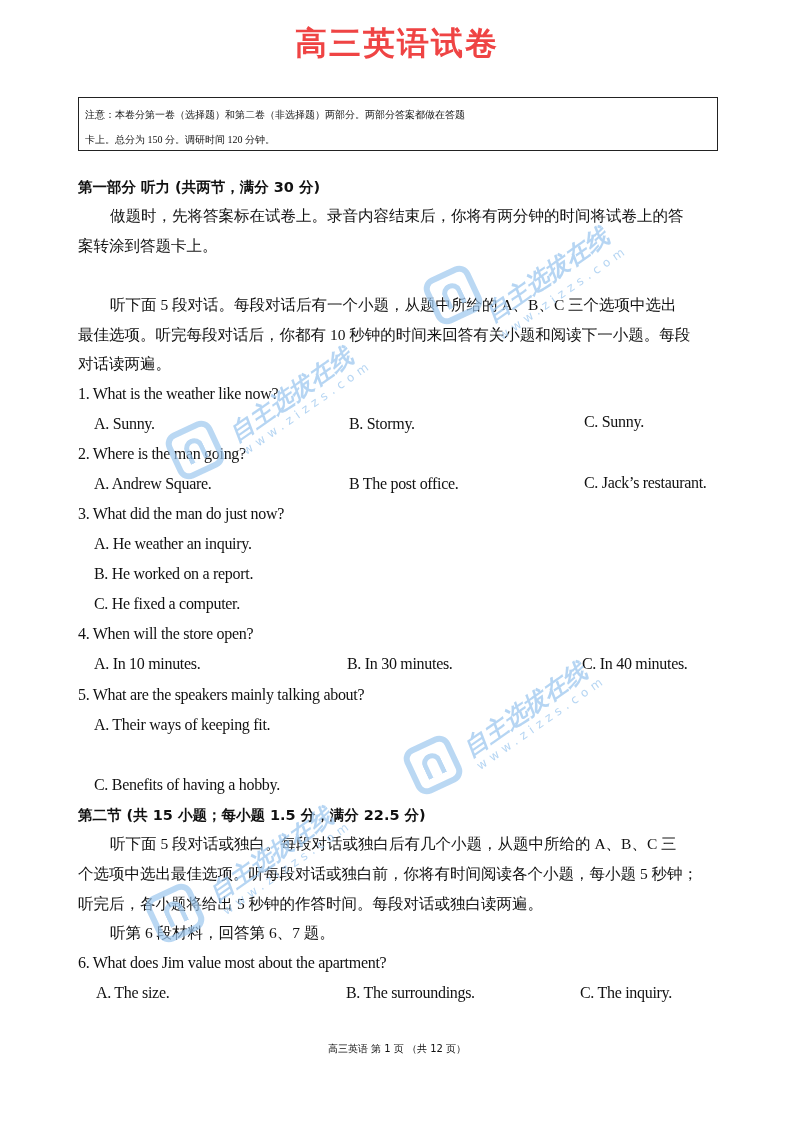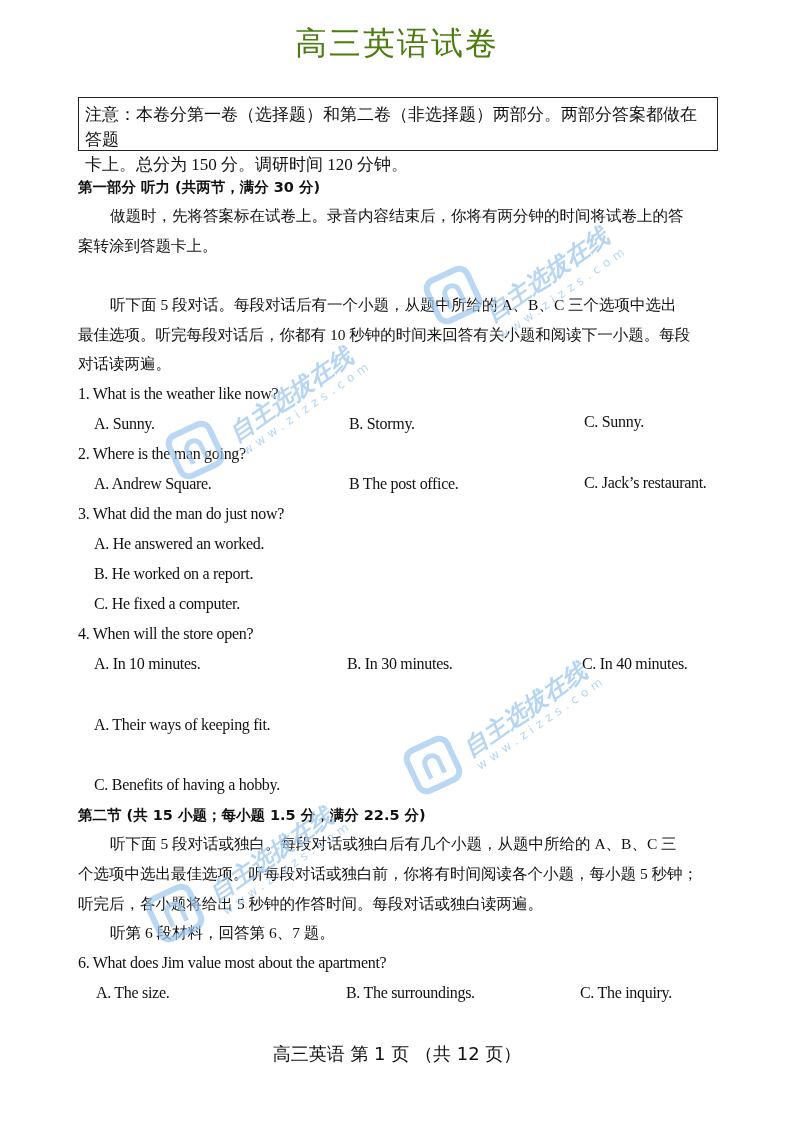--- a/index.html
+++ b/index.html
@@ -1,29 +1,29 @@
 <!DOCTYPE html>
 <html><head>
 <meta charset="utf-8">
 <style>
   html, body { margin: 0; padding: 0; background: #ffffff; }
   body { width: 794px; height: 1123px; position: relative; overflow: hidden;
          font-family: "Liberation Serif", "DejaVu Serif", serif; color: #111; }
   .page { position: absolute; left: 0; top: 0; width: 794px; height: 1123px; }
   .title { position: absolute; left: 0; width: 794px; top: 22px; text-align: center;
-           font-family: "DejaVu Sans", sans-serif; font-weight: normal; font-size: 32px; letter-spacing: 2px; color: #4d7c0f; }
+           font-family: "DejaVu Sans", sans-serif; font-weight: bold; font-size: 32px; letter-spacing: 2px; color: #ef4444; }
   .notice { position: absolute; left: 78px; top: 97px; width: 640px; height: 54px;
             border: 1.5px solid #222; padding: 4px 6px; box-sizing: border-box;
-            font-size: 17px; line-height: 25px; }
+            font-size: 10px; line-height: 25px; }
   .line { position: absolute; white-space: nowrap; font-size: 15.5px; line-height: 22px; }
   .bold { font-weight: bold; font-family: "DejaVu Sans", sans-serif; font-size: 14.5px; }
   .q { font-size: 16px; letter-spacing: -0.3px; }
   .opt { font-size: 16px; letter-spacing: -0.3px; }
   .footer { position: absolute; left: 0; width: 794px; top: 1042px; text-align: center;
-            font-size: 18px; font-family: "DejaVu Sans", sans-serif; }
+            font-size: 10px; font-family: "DejaVu Sans", sans-serif; }
   .wm { position: absolute; pointer-events: none; }
   .wm-logo { width: 50px; height: 50px; border: 6px solid #9ec8ef; border-radius: 12px;
              box-sizing: border-box; transform: rotate(-25deg); opacity: 0.7;
              display: flex; align-items: center; justify-content: center; }
   .wm-logo span { display: block; width: 20px; height: 24px; border: 5px solid #9ec8ef;
                   border-bottom: none; border-radius: 10px 10px 0 0; box-sizing: border-box; }
   .wm-text { color: #9ec8ef; opacity: 0.75; font-family: "DejaVu Sans", sans-serif;
              transform: rotate(-35deg); transform-origin: left center; white-space: nowrap; }
   .wm-cn { font-size: 24px; font-style: italic; font-weight: bold; }
   .wm-url { font-size: 12px; letter-spacing: 5px; }
@@ -52,29 +52,30 @@
   <div class="line opt" style="left:94px; top:413px;">A. Sunny.</div>
   <div class="line opt" style="left:349px; top:413px;">B. Stormy.</div>
   <div class="line opt" style="left:584px; top:411px;">C. Sunny.</div>
 
   <div class="line q" style="left:78px; top:443px;">2. Where is the man going?</div>
   <div class="line opt" style="left:94px; top:473px;">A. Andrew Square.</div>
   <div class="line opt" style="left:349px; top:473px;">B  The post office.</div>
   <div class="line opt" style="left:584px; top:472px;">C. Jack’s restaurant.</div>
 
   <div class="line q" style="left:78px; top:503px;">3. What did the man do just now?</div>
-  <div class="line opt" style="left:94px; top:533px;">A. He answered an worked.</div>
+  <div class="line opt" style="left:94px; top:533px;">A. He weather an inquiry.</div>
   <div class="line opt" style="left:94px; top:563px;">B. He worked on a report.</div>
   <div class="line opt" style="left:94px; top:593px;">C. He fixed a computer.</div>
 
   <div class="line q" style="left:78px; top:623px;">4. When will the store open?</div>
   <div class="line opt" style="left:94px; top:653px;">A. In 10 minutes.</div>
   <div class="line opt" style="left:347px; top:653px;">B. In 30 minutes.</div>
   <div class="line opt" style="left:582px; top:653px;">C. In 40 minutes.</div>
 
+  <div class="line q" style="left:78px; top:684px;">5. What are the speakers mainly talking about?</div>
   <div class="line opt" style="left:94px; top:714px;">A. Their ways of keeping fit.</div>
   <div class="line opt" style="left:94px; top:774px;">C. Benefits of having a hobby.</div>
 
   <div class="line bold" style="left:78px; top:804px;">第二节 (共 15 小题；每小题 1.5 分，满分 22.5 分)</div>
   <div class="line" style="left:110px; top:833px;">听下面 5 段对话或独白。每段对话或独白后有几个小题，从题中所给的 A、B、C 三</div>
   <div class="line" style="left:78px; top:863px;">个选项中选出最佳选项。听每段对话或独白前，你将有时间阅读各个小题，每小题 5 秒钟；</div>
   <div class="line" style="left:78px; top:893px;">听完后，各小题将给出 5 秒钟的作答时间。每段对话或独白读两遍。</div>
   <div class="line" style="left:110px; top:922px;">听第 6 段材料，回答第 6、7 题。</div>
 
   <div class="line q" style="left:78px; top:952px;">6. What does Jim value most about the apartment?</div>

